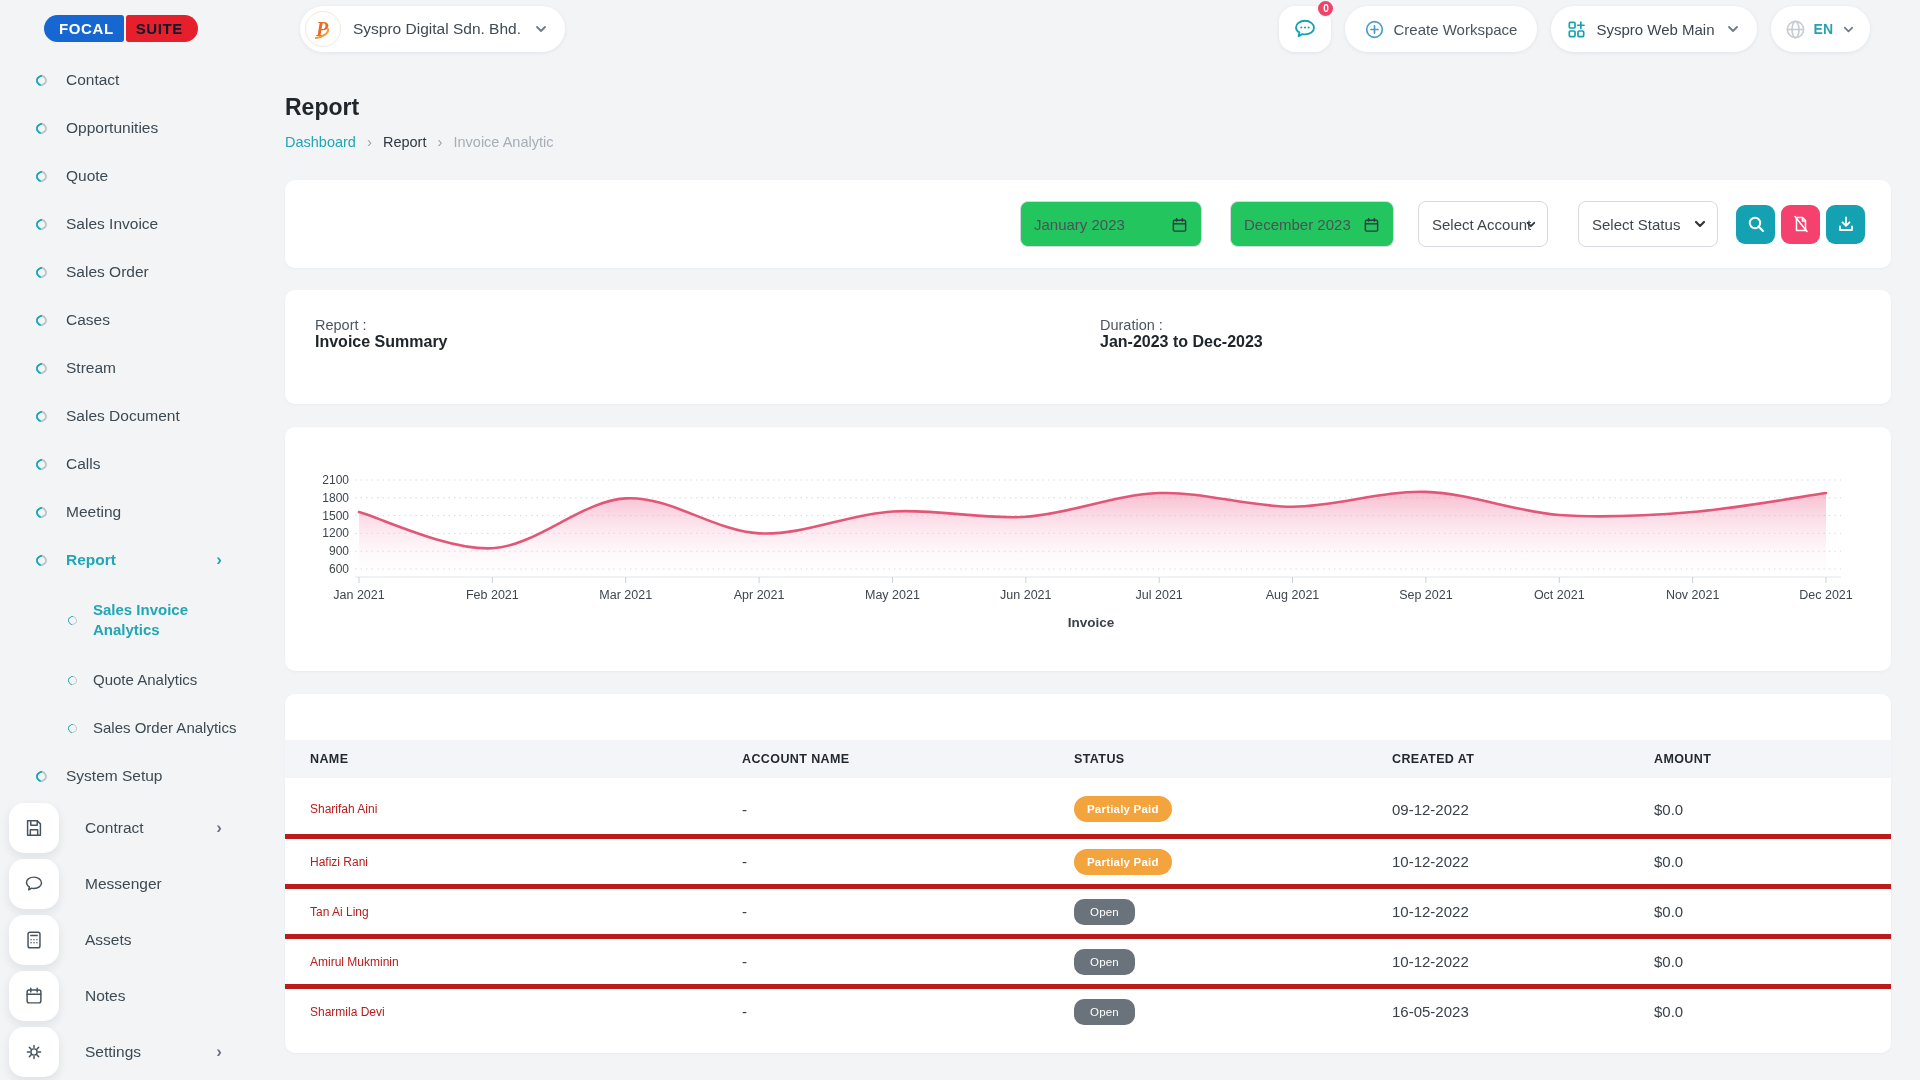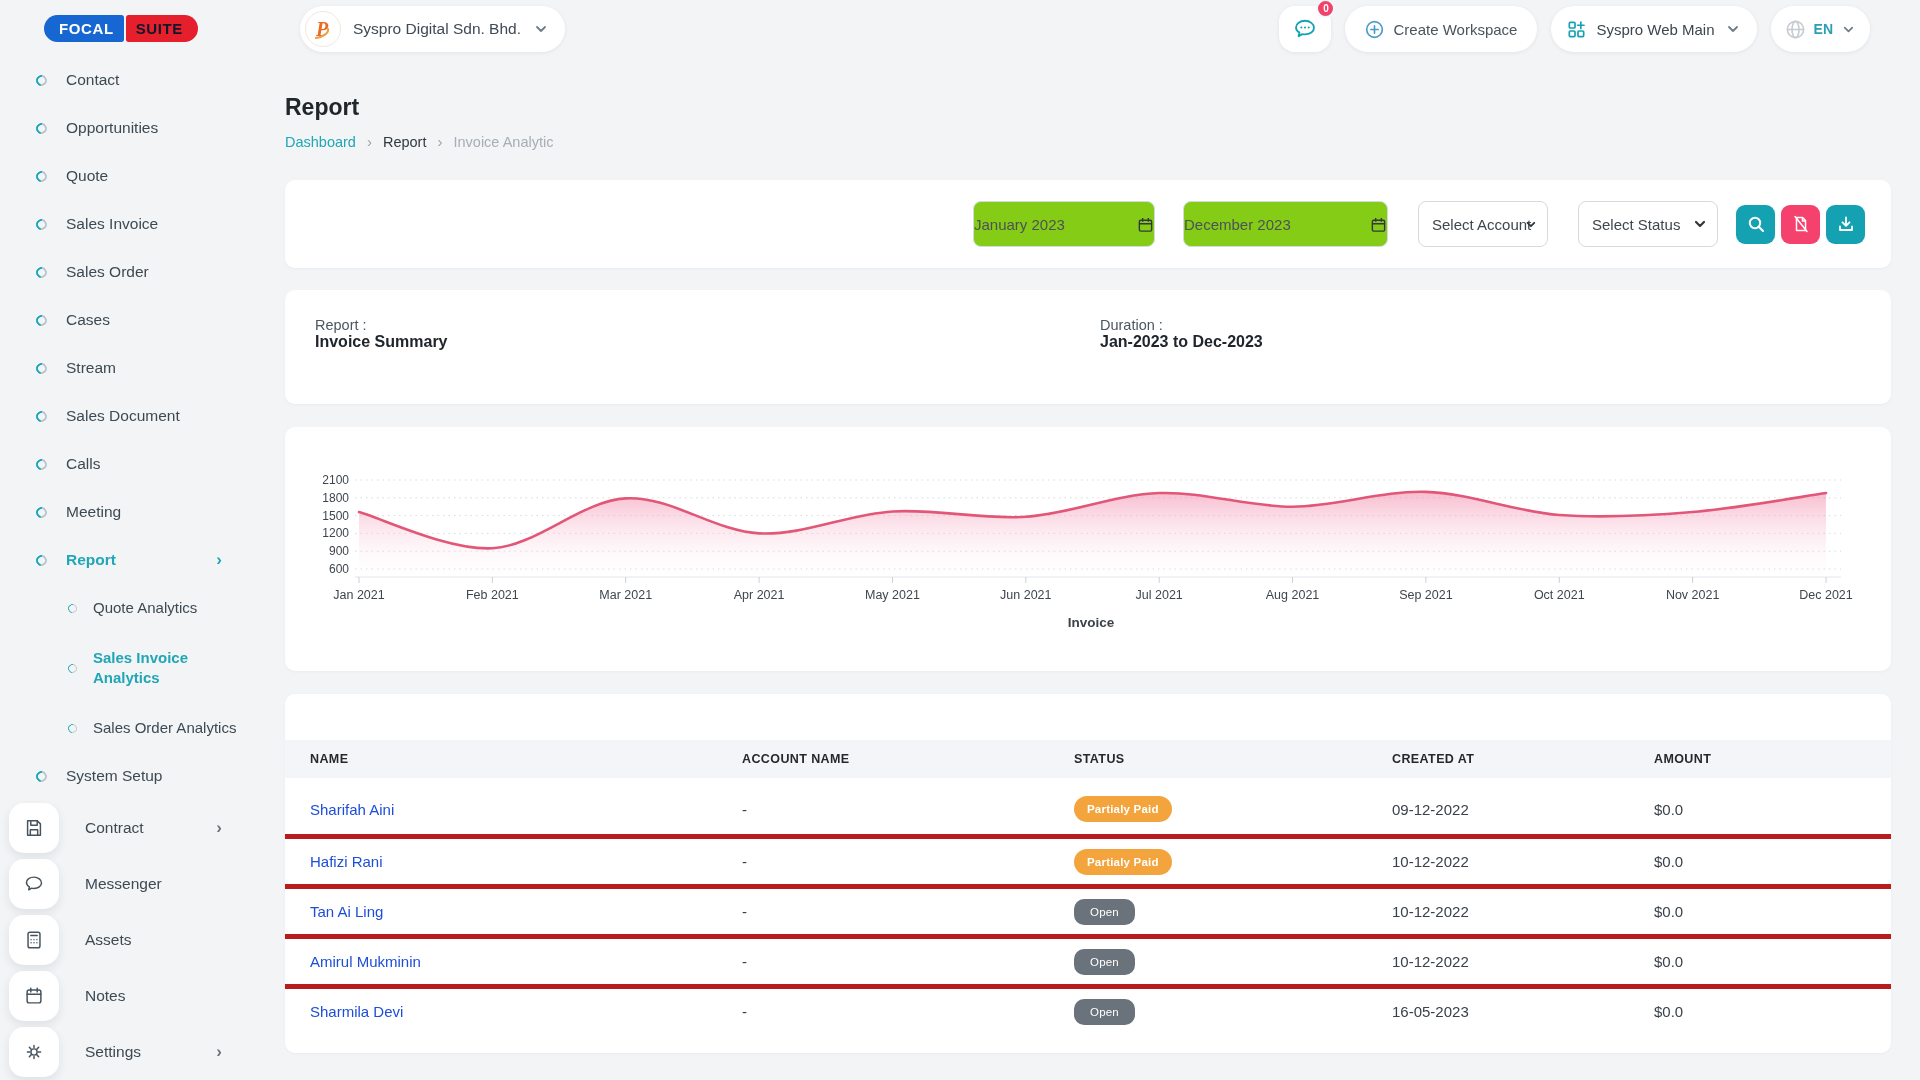--- a/index.html
+++ b/index.html
@@ -41,21 +41,21 @@
   .page-title{position:absolute;left:285px;top:94px;font-size:23px;font-weight:700;color:#20262c}
   .breadcrumb{position:absolute;left:285px;top:133px;display:flex;align-items:center;font-size:14.5px}
   .bc-link{color:#21a6b6;cursor:pointer}
   .bc-mid{color:#31383f;cursor:pointer}
   .bc-cur{color:#a7aeb5}
   .bc-sep{color:#9aa2aa;margin:0 11px;font-size:15px}
   .card{position:absolute;left:285px;width:1606px;background:#fff;border-radius:10px;box-shadow:0 1px 3px rgba(25,42,70,.04)}
 
   
   .filter-card{top:180px;height:88px;display:flex;align-items:center;justify-content:flex-end;padding-right:26px}
-  .month-field{width:182px;height:46px;border:1px solid #d6dade;border-radius:8px;display:flex;align-items:center;justify-content:space-between;padding:0 0;font-size:15px;color:#4c5258;cursor:pointer;background:#84cc16}
+  .month-field{width:182px;height:46px;border:1px solid #d6dade;border-radius:8px;display:flex;align-items:center;justify-content:space-between;padding:0 13px;font-size:15px;color:#4c5258;cursor:pointer;background:#22c55e}
   .select-field{height:46px;border:1px solid #d6dade;border-radius:8px;display:flex;align-items:center;justify-content:space-between;padding:0 10px 0 13px;font-size:15px;color:#3f464d;cursor:pointer;background:#fff;white-space:nowrap}
   .icon-btn{width:39px;height:39px;border-radius:9px;display:flex;align-items:center;justify-content:center}
   .icon-btn.teal{background:#14a2b3}
   .icon-btn.pink{background:#f4416d}
 
   
   .summary-card{top:290px;height:114px;padding:27px 30px}
   .sum-label{font-size:14.5px;color:#4c565f;}
   .sum-value{font-size:16px;font-weight:700;color:#20262c}
   .duration{position:absolute;left:815px;top:27px}
@@ -65,21 +65,21 @@
   #chart{position:absolute;left:26px;top:43px}
   .chart-legend{position:absolute;left:26px;top:188px;width:1560px;text-align:center;font-size:13.5px;font-weight:700;color:#3b424a}
 
   
   .table-card{top:694px;height:359px;padding-top:46px;overflow:hidden}
   .thead,.trow{display:grid;grid-template-columns:432px 332px 318px 262px 1fr;align-items:center;padding-left:25px}
   .thead{height:38px;background:#f3f5f8;font-size:12.5px;font-weight:700;color:#23292f;letter-spacing:.4px}
   .tbody{padding-top:6px}
   .trow{height:50px;font-size:15px;color:#3a414a;cursor:pointer}
   .trow+.trow{border-top:5px solid #b91c1c}
-  .tname{font-size:15px;color:#1d4ed8}
+  .tname{font-size:12px;color:#b91c1c}
   .badge{color:#fff;font-weight:700;font-size:11.5px;padding:7px 13px;border-radius:15px;display:inline-block;letter-spacing:.2px}
   .badge.warning{background:#f3a43c}
   .badge.open{background:#6a727b;border-radius:10px;padding:7px 16px;font-weight:400}
 </style>
 </head>
 <body>
 
 <header class="topbar">
   <div class="logo">
     <span class="logo-left">FOCAL</span>
@@ -184,27 +184,27 @@
     </div>
     <div class="side-item">
       <span class="dot"></span>
       <span>Meeting</span>
     </div>
     <div class="side-item active">
       <span class="dot"></span>
       <span>Report</span>
       <span class="side-chev">›</span>
     </div>
+    <div class="sub-item active wrap">
+      <span class="dot sm"></span>
+      <span class="slabel">Sales Invoice Analytics</span>
+    </div>
     <div class="sub-item">
       <span class="dot sm"></span>
       <span class="slabel">Quote Analytics</span>
-    </div>
-    <div class="sub-item active wrap">
-      <span class="dot sm"></span>
-      <span class="slabel">Sales Invoice Analytics</span>
     </div>
     <div class="sub-item">
       <span class="dot sm"></span>
       <span class="slabel">Sales Order Analytics</span>
     </div>
     <div class="side-item">
       <span class="dot"></span>
       <span>System Setup</span>
     </div>
     <div class="side-bottom">
@@ -272,21 +272,21 @@
   </div>
 
 <section class="card filter-card">
   <div class="month-field" style="margin-right:28px">
     <span>January 2023</span>
     <svg width="17" height="17" viewBox="0 0 18 18">
         <rect x="2.5" y="4.5" width="13" height="11.5" rx="1.5" fill="none" stroke="#33383d" stroke-width="1.5"></rect>
         <path d="M2.5 8.2h13M6 2.2v4M12 2.2v4" stroke="#33383d" stroke-width="1.5"></path>
       </svg>
   </div>
-  <div class="month-field" style="width:205px;margin-right:30px">
+  <div class="month-field" style="width:164px;margin-right:24px">
     <span>December 2023</span>
     <svg width="17" height="17" viewBox="0 0 18 18">
         <rect x="2.5" y="4.5" width="13" height="11.5" rx="1.5" fill="none" stroke="#33383d" stroke-width="1.5"></rect>
         <path d="M2.5 8.2h13M6 2.2v4M12 2.2v4" stroke="#33383d" stroke-width="1.5"></path>
       </svg>
   </div>
   <div class="select-field" style="width:130px;margin-right:30px">
     <span>Select Account</span>
     <svg width="13" height="13" viewBox="0 0 14 14" style="margin-left:-6px">
         <path d="M3 5l4 4 4-4" stroke="#33383d" stroke-width="2.2" fill="none" stroke-linecap="round" stroke-linejoin="round"></path>

